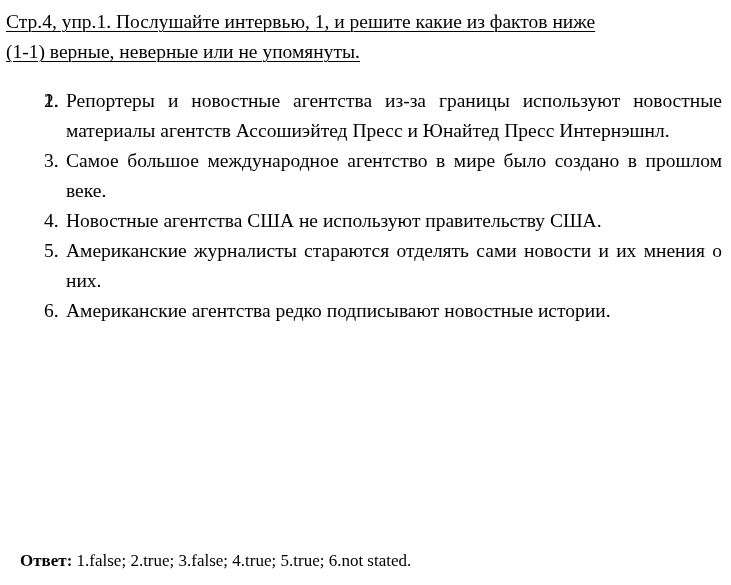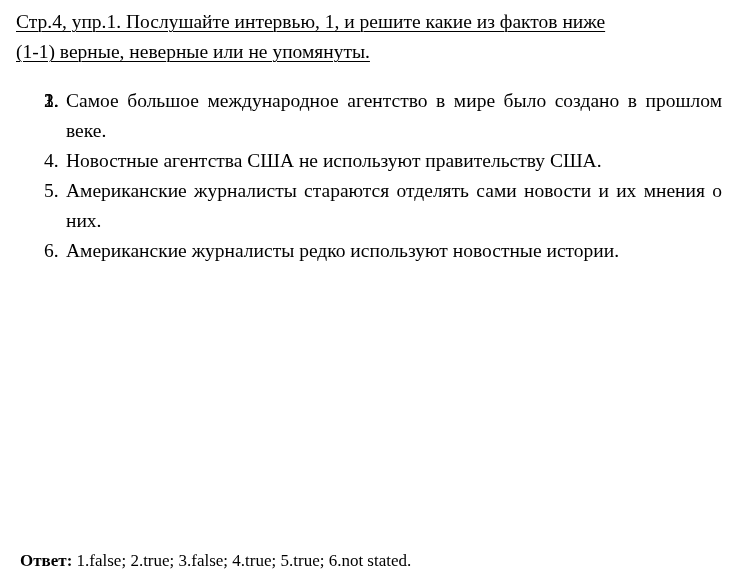--- a/index.html
+++ b/index.html
@@ -19,21 +19,21 @@
   .page {
     position: relative;
     width: 731px;
     height: 585px;
     box-sizing: border-box;
   }
 
   
   .task-heading {
     position: absolute;
-    left: 16px;
+    left: 6px;
     top: 7px;
     width: 716px;
     font-size: 19.5px;
     line-height: 30px;
     text-align: justify;
     text-align-last: left;
     -moz-text-align-last: left;
   }
   .task-heading .hl {
     text-decoration: underline;
@@ -101,36 +101,37 @@
     <br>
     <span class="hl">(1-1) верные, неверные или не упомянуты.</span>
   </div>
 
   <ol class="fact-list">
     <li class="fact-item">
       <span class="fact-num">1.</span>
     </li>
     <li class="fact-item">
       <span class="fact-num">2.</span>
+      <span class="fact-text">Репортеры и новостные агентства из-за границы используют новостные материалы агентств Ассошиэйтед Пресс и Юнайтед Пресс Интернэшнл.</span>
     </li>
     <li class="fact-item">
       <span class="fact-num">3.</span>
       <span class="fact-text">Самое большое международное агентство в мире было создано в прошлом веке.</span>
     </li>
     <li class="fact-item">
       <span class="fact-num">4.</span>
       <span class="fact-text">Новостные агентства США не используют правительству США.</span>
     </li>
     <li class="fact-item">
       <span class="fact-num">5.</span>
       <span class="fact-text">Американские журналисты стараются отделять сами новости и их мнения о них.</span>
     </li>
     <li class="fact-item">
       <span class="fact-num">6.</span>
-      <span class="fact-text">Американские журналисты редко используют новостные истории.</span>
+      <span class="fact-text">Американские агентства редко подписывают новостные истории.</span>
     </li>
   </ol>
 
   <div class="answer-line">
     <span class="answer-label">Ответ:</span>
     <span class="answer-values">1.false; 2.true; 3.false; 4.true; 5.true; 6.not stated.</span>
   </div>
 
 </div>
 

